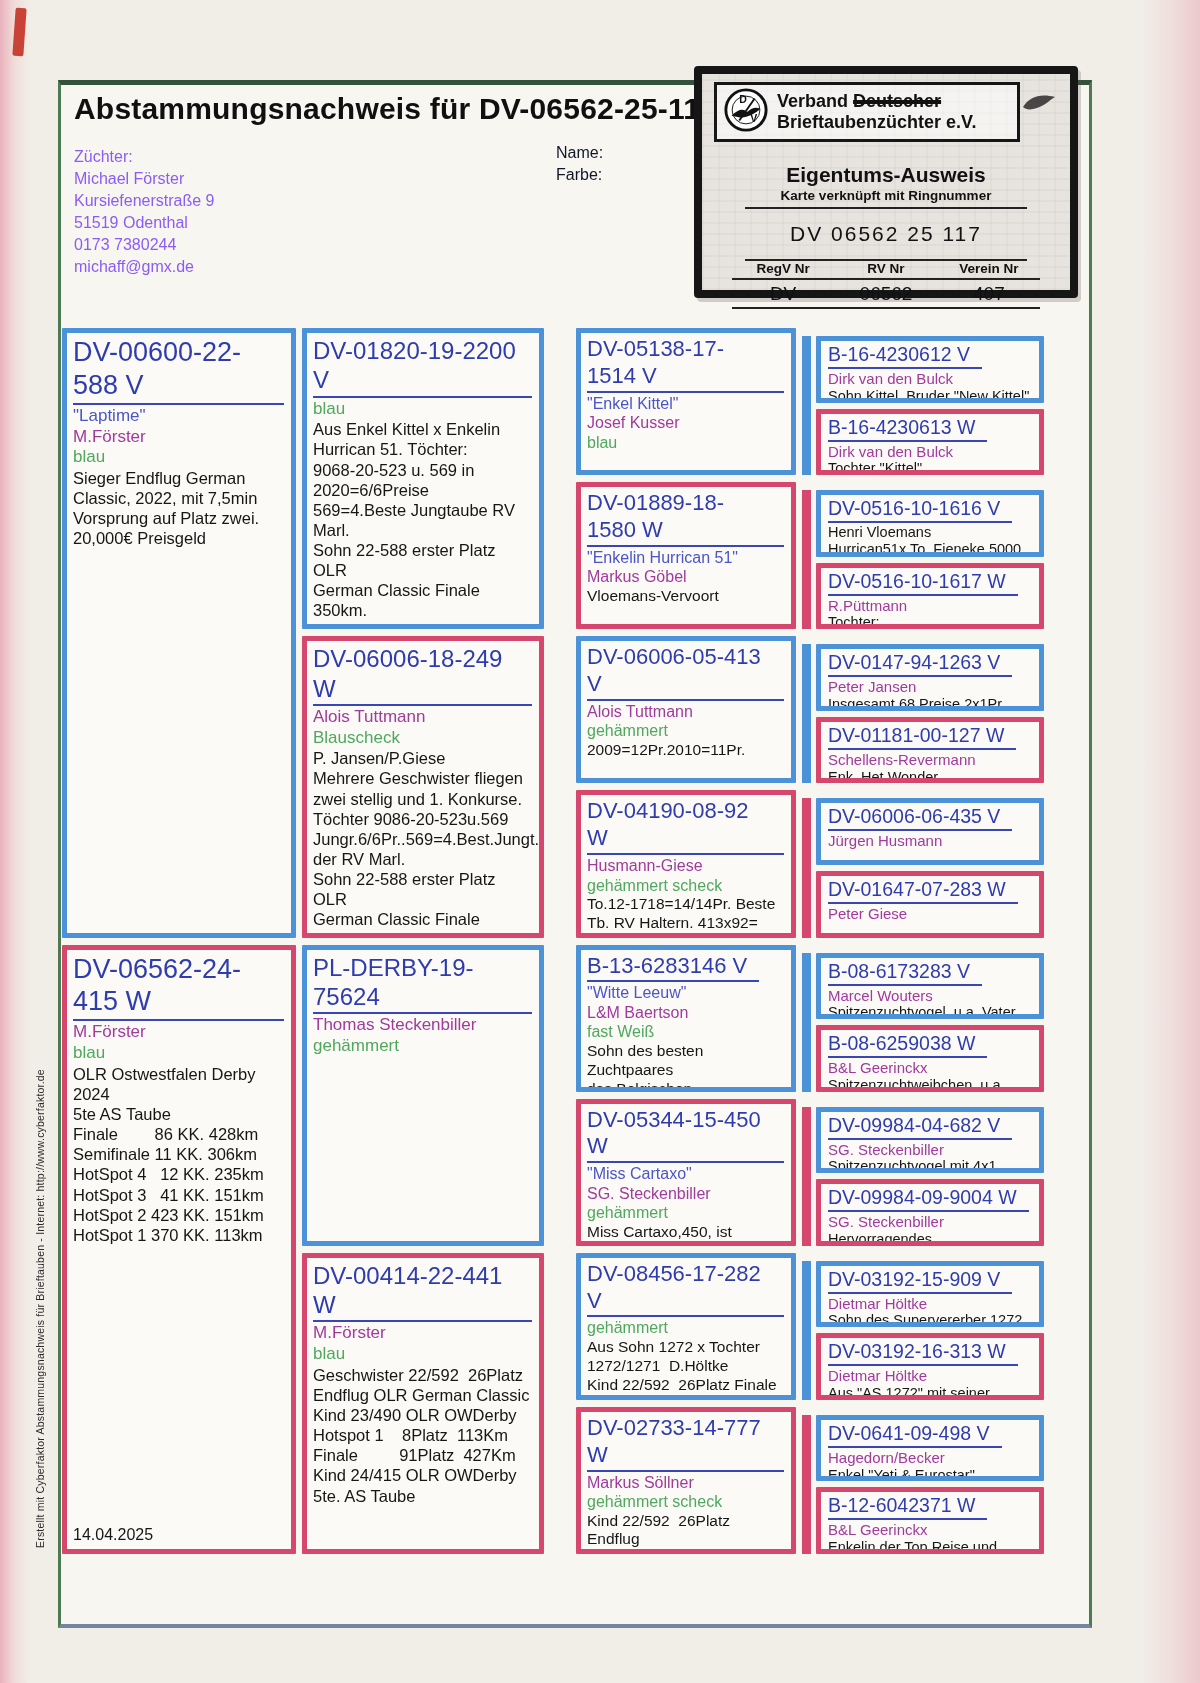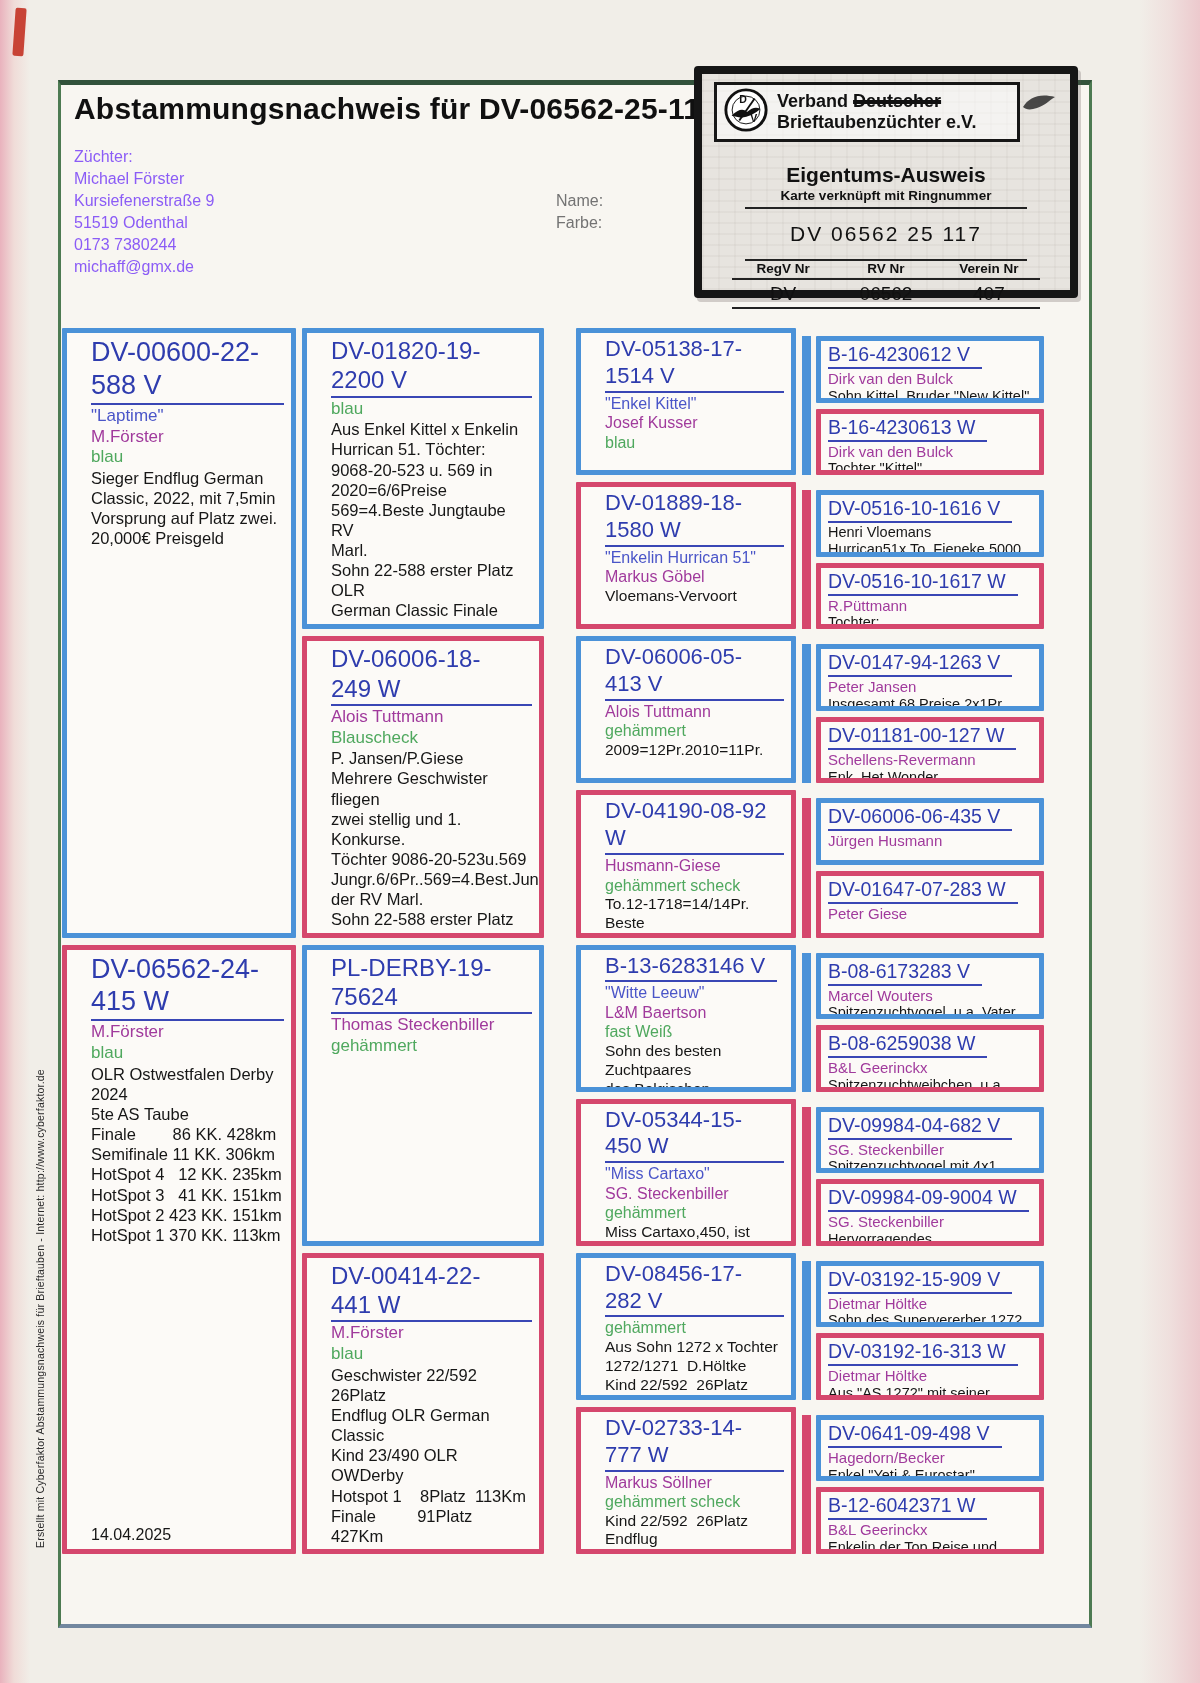--- a/index.html
+++ b/index.html
@@ -11,21 +11,21 @@
   .page{position:absolute;inset:0;}
   .scan-mark-topleft{position:absolute;left:14px;top:8px;width:11px;height:48px;background:#c43527;transform:rotate(4deg);border-radius:2px;opacity:.92;}
   .frame{
     position:absolute;left:58px;top:80px;width:1034px;height:1548px;
     background:#f8f6f1;
     border:3px solid #4d7a52;border-top:5px solid #32523b;border-bottom:4px solid #72879f;
     box-sizing:border-box;
   }
   .title{position:absolute;left:74px;top:92px;font-size:30px;font-weight:bold;color:#101010;letter-spacing:.2px;}
   .breeder{position:absolute;left:74px;top:146px;font-size:16px;line-height:22px;color:#8b5cf6;}
-  .nf{position:absolute;left:556px;top:142px;font-size:16px;line-height:22px;color:#737373;margin-top:48px;}
+  .nf{position:absolute;left:556px;top:142px;font-size:16px;line-height:22px;color:#0f172a;}
 
   
   .stamp{
     position:absolute;left:694px;top:66px;width:384px;height:232px;box-sizing:border-box;
     background:#e7e4df;border:8px solid #161616;border-radius:4px;
     box-shadow:3px 4px 0 rgba(90,80,80,.25);
     background-image:
       repeating-linear-gradient(0deg,rgba(120,110,100,.06) 0 2px,transparent 2px 11px),
       repeating-linear-gradient(90deg,rgba(120,110,100,.05) 0 2px,transparent 2px 16px);
     padding:8px 12px 6px 12px;color:#111;
@@ -42,21 +42,21 @@
   .stamp-cols{display:flex;justify-content:center;padding:0 6px;}
   .scol{width:31%;text-align:center;}
   .slab{font-weight:bold;font-size:13.5px;border-bottom:2px solid #222;padding-bottom:2px;}
   .sval{font-size:19px;border-bottom:2px solid #222;padding:3px 0 2px 0;}
 
   
   .pedigree{position:absolute;left:62px;top:328px;width:982px;height:1226px;display:flex;gap:6px;}
   .col{display:flex;flex-direction:column;gap:7px;}
   .col1{width:234px;} .col2{width:242px;} .col3{width:246px;} .col4{width:242px;}
   .pbox{flex:1 1 0;background:#fcfaf7;border:5px solid;border-radius:1px;
-    padding:3px 7px 4px 24px;box-sizing:border-box;overflow:hidden;display:flex;flex-direction:column;font-size:17px;line-height:1.22;}
+    padding:3px 7px 4px 6px;box-sizing:border-box;overflow:hidden;display:flex;flex-direction:column;font-size:17px;line-height:1.22;}
   .pbox.v{border-color:#4b92d8;} .pbox.w{border-color:#d5476d;}
   .g4{flex:1 1 0;display:flex;flex-direction:column;gap:6px;border-left:9px solid;padding-left:5px;margin-top:8px;}
   .g4.gv{border-color:#4b92d8;} .g4.gw{border-color:#d5476d;}
   .pidwrap{margin-bottom:1px;}
   .pid{display:inline-block;color:#2e3cae;border-bottom:2px solid #3946b5;padding-right:12px;padding-bottom:1px;}
   .col1 .pid{font-size:27px;} .col2 .pid{font-size:24px;} .col3 .pid{font-size:22px;} .col4 .pid{font-size:19.5px;}
   .col3 .pbox{font-size:16px;margin-left:26px;} .col4 .pbox{font-size:15px;line-height:1.18;padding:2px 5px 3px 7px;}
   .pname{color:#4a55c8;} .pbreeder{color:#a03a9c;} .pcolor{color:#4fa85e;}
   .pbody{color:#161616;white-space:pre-wrap;}
   .col1 .pbody,.col2 .pbody{font-size:16.5px;}

